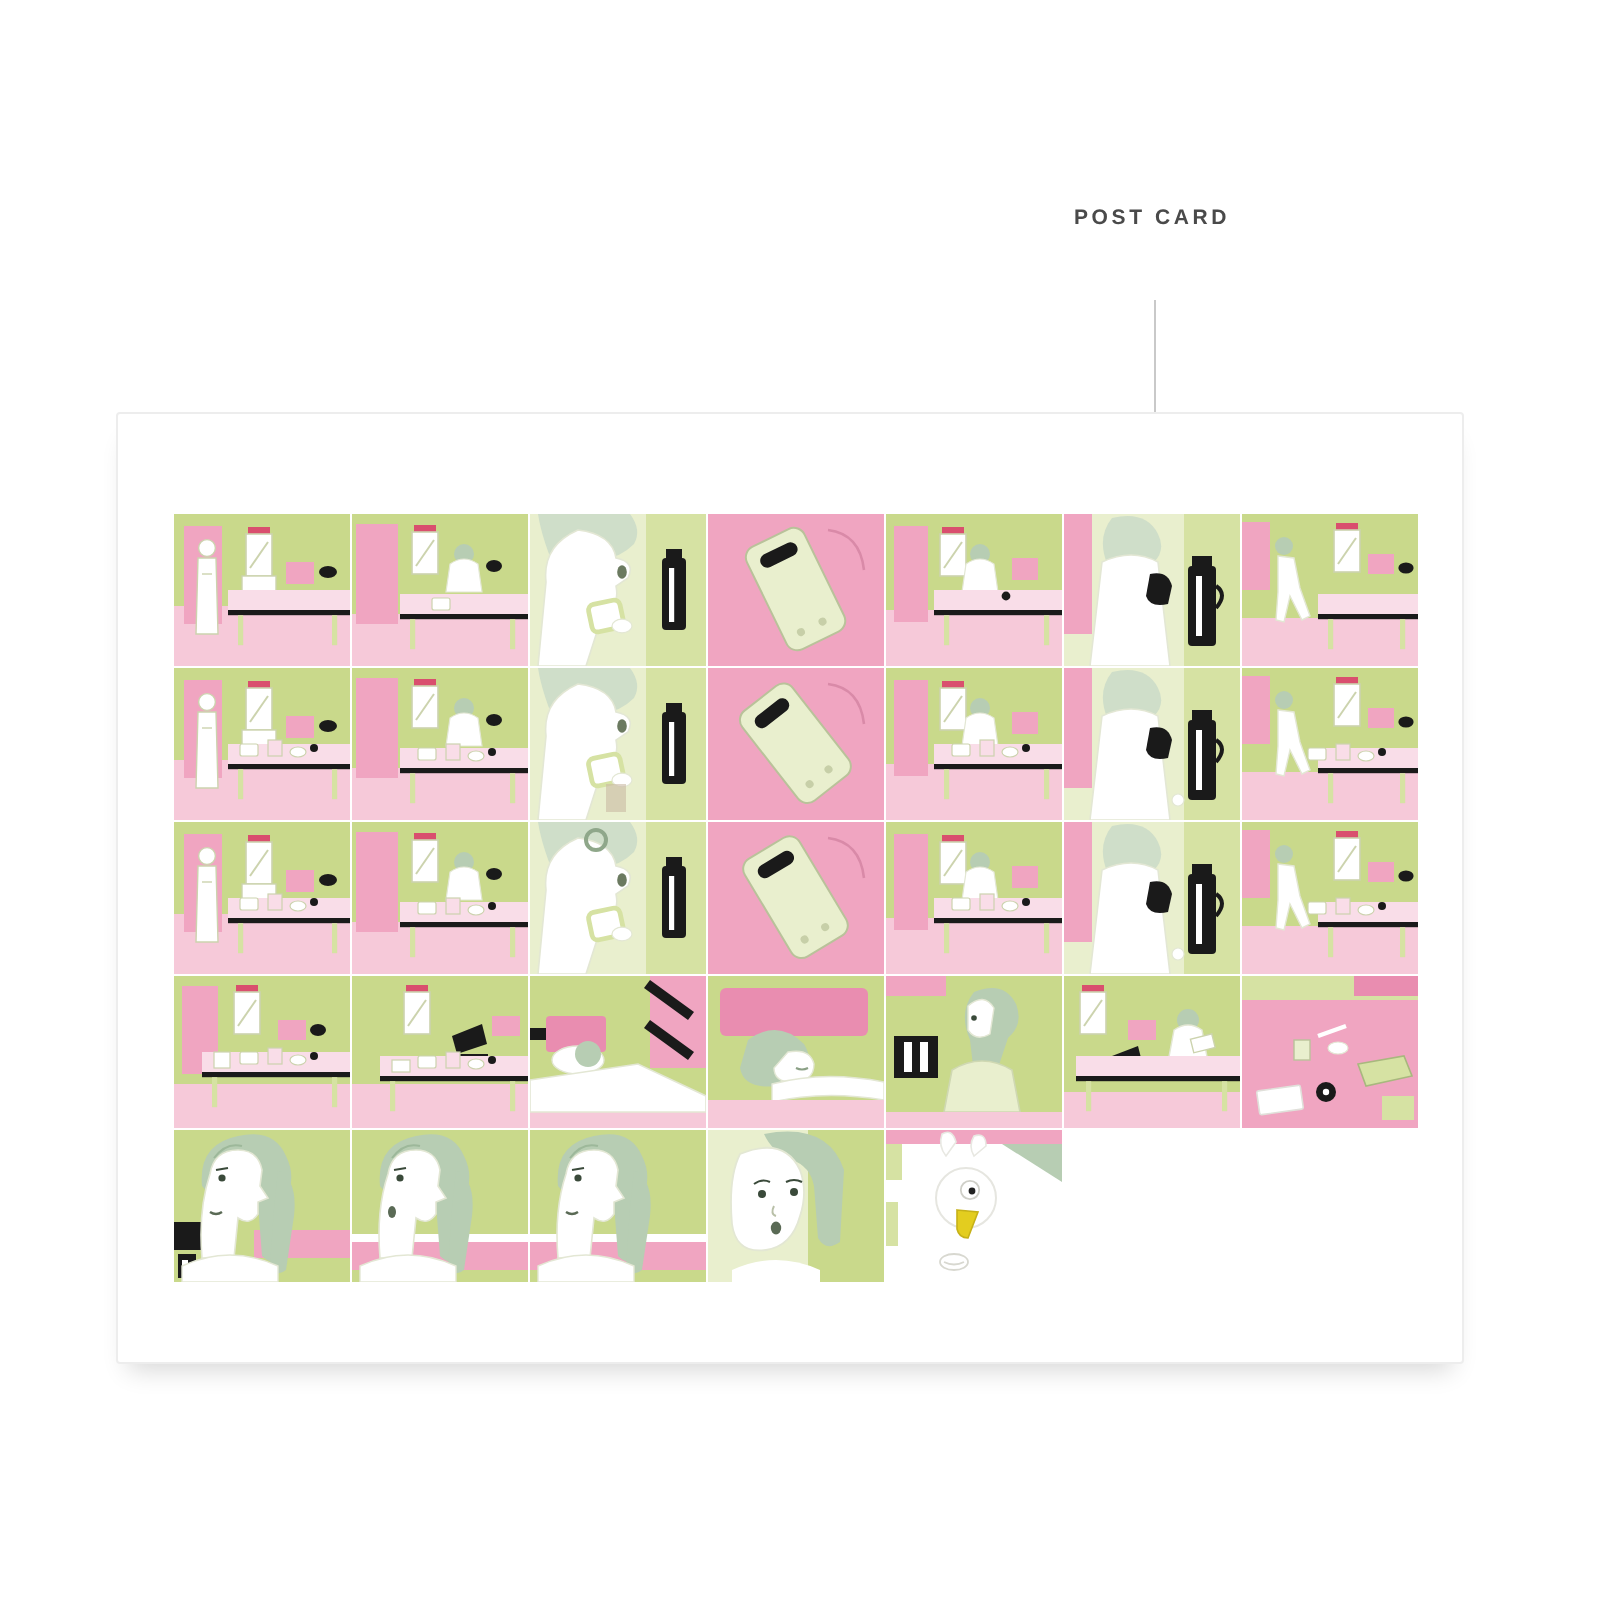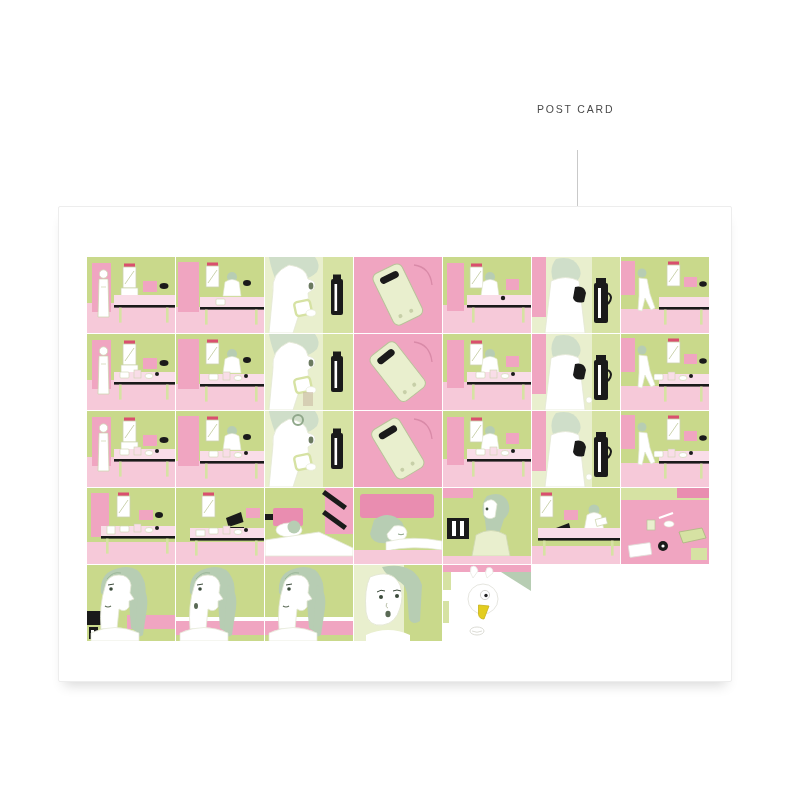--- a/index.html
+++ b/index.html
@@ -1,18 +1,18 @@
 <!DOCTYPE html>
 <html><head>
 <meta charset="utf-8">
 <style>
   html,body{margin:0;padding:0;background:#ffffff;}
   body{width:800px;height:800px;overflow:hidden;font-family:"Liberation Sans",sans-serif;}
   .stage{position:relative;width:800px;height:800px;background:#fff;}
-  .postcard-label{position:absolute;left:537px;top:103px;font-size:10.5px;font-weight:normal;
+  .postcard-label{position:absolute;left:537px;top:103px;font-size:10.5px;font-weight:bold;
     letter-spacing:1.8px;color:#4a4a4a;white-space:nowrap;}
   .pointer-line{position:absolute;left:577px;top:150px;width:1px;height:57px;background:#c9c9c9;}
   .card{position:absolute;left:58px;top:206px;width:672px;height:474px;background:#fff;
     border:1px solid #ededed;border-radius:2px;
     box-shadow:0 9px 12px -6px rgba(0,0,0,0.16);}
   .grid{position:absolute;left:28px;top:50px;display:grid;
     grid-template-columns:repeat(7,88px);grid-auto-rows:76px;gap:1px;}
   .panel{width:88px;height:76px;overflow:hidden;}
   .panel svg{display:block;width:100%;height:100%;}
 </style>

